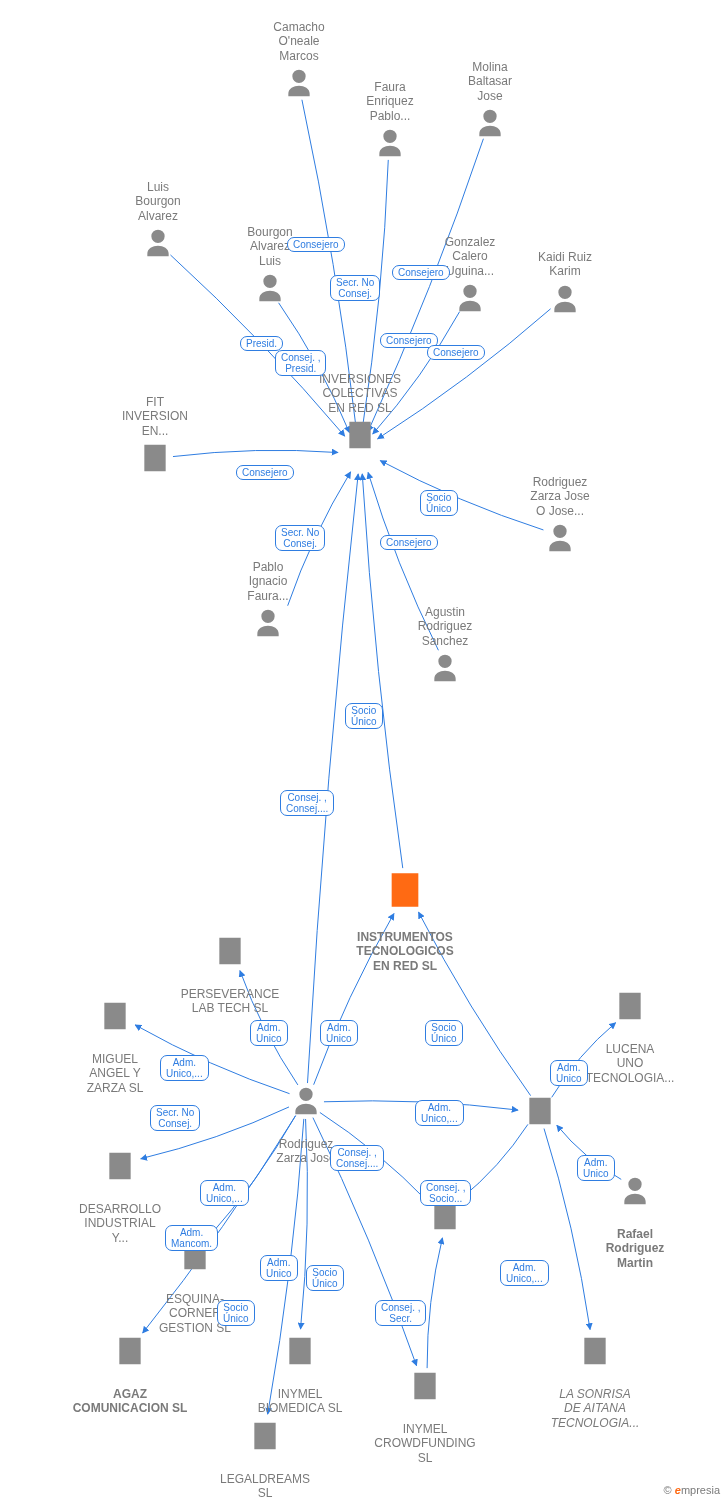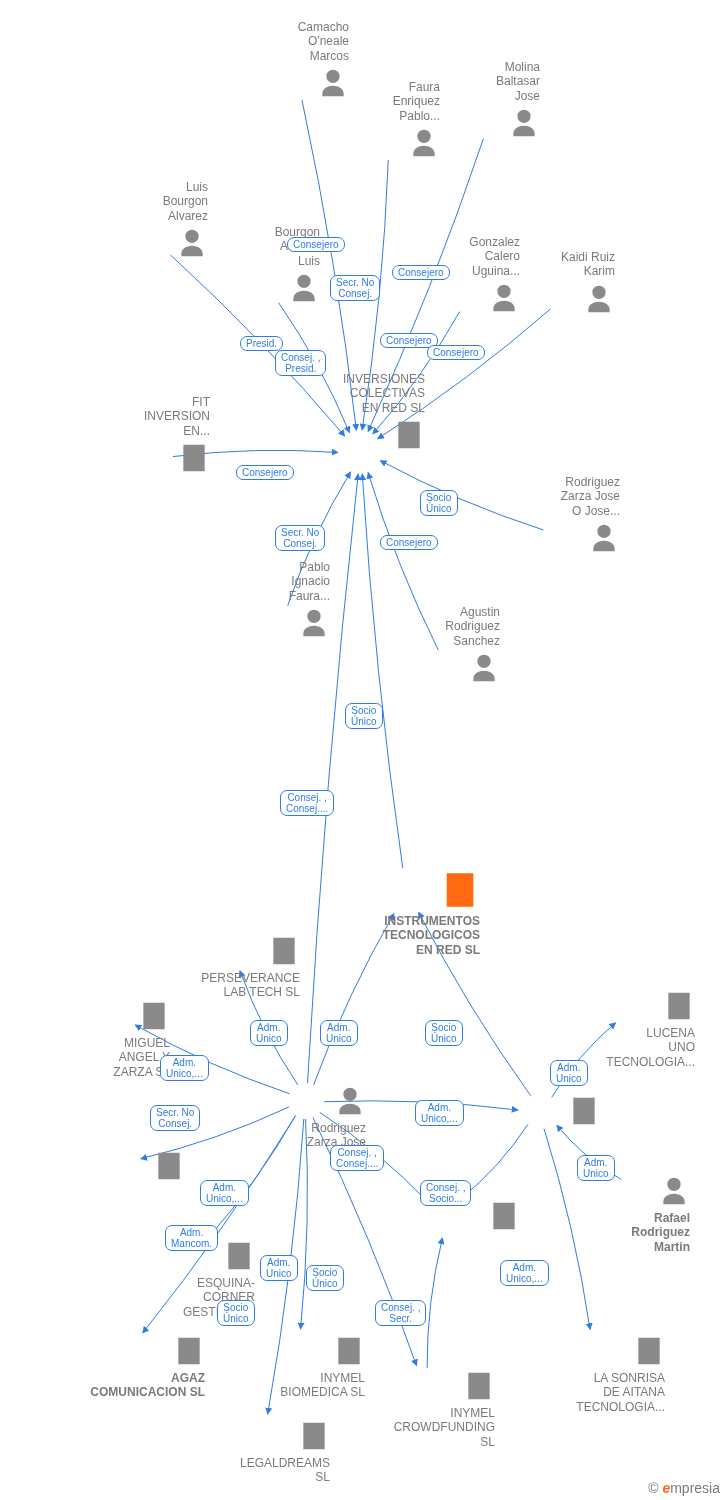--- a/index.html
+++ b/index.html
@@ -1,27 +1,27 @@
 <!DOCTYPE html>
 <html><head>
 <meta charset="utf-8">
 <style>
   body{margin:0;font-family:Arial,Helvetica,sans-serif;background:#fff;color:#7a7a7a}
   .stage{position:relative;width:728px;height:1500px;overflow:hidden}
   svg.net{position:absolute;inset:0;width:728px;height:1500px}
-  .node{position:absolute;text-align:right;font-size:12px;line-height:1.2;color:#7a7a7a}
+  .node{position:absolute;text-align:center;font-size:12px;line-height:1.2;color:#7a7a7a}
   .node .label{margin-bottom:4px;white-space:pre-line}
-  .node .label-below{margin-top:4px;white-space:pre-line}
+  .node .label-below{margin-top:20px;white-space:pre-line}
   .ic{display:inline-block;vertical-align:middle}
   .building{fill:#8a8a8a}
   .building.focus{fill:#ff6a13}
   .person{fill:#8a8a8a}
   .edge-lbl{position:absolute;background:#fff;border:1px solid #2f7de1;border-radius:7px;color:#2f7de1;font-size:10px;padding:1px 5px;white-space:pre-line;text-align:center}
   .focus-title{font-weight:bold;color:#7a7a7a}
-  .credit{position:absolute;right:8px;bottom:4px;font-size:14px;color:#7a7a7a}
+  .credit{position:absolute;right:8px;bottom:4px;font-size:11px;color:#7a7a7a}
   .credit .c{color:#ff6a13;font-style:italic;font-weight:bold}
 </style>
 </head>
 <body>
 
 <div class="stage">
   <svg class="net">
     <defs>
       <marker id="arr" viewBox="0 0 10 10" refX="9" refY="5" markerWidth="7" markerHeight="7" orient="auto-start-reverse">
         <path d="M0 0 L10 5 L0 10 z" fill="#2f7de1"></path>
@@ -84,21 +84,21 @@
         </svg></div>
       <div class="node" style="left: 100px; top: 395px; width: 110px;"><div class="label">FIT<br>INVERSION<br>EN...</div><svg class="ic" width="32" height="32" viewBox="0 0 24 24">
           <path class="building " d="M4 2h16v20H4V2zm3 3h3v3H7V5zm0 5h3v3H7v-3zm0 5h3v3H7v-3zm7-10h3v3h-3V5zm0 5h3v3h-3v-3zm0 5h3v3h-3v-3z"></path>
         </svg></div>
       <div class="node" style="left: 295px; top: 372px; width: 130px;"><div class="label">INVERSIONES<br>COLECTIVAS<br>EN RED  SL</div><svg class="ic" width="32" height="32" viewBox="0 0 24 24">
           <path class="building " d="M4 2h16v20H4V2zm3 3h3v3H7V5zm0 5h3v3H7v-3zm0 5h3v3H7v-3zm7-10h3v3h-3V5zm0 5h3v3h-3v-3zm0 5h3v3h-3v-3z"></path>
         </svg></div>
       <div class="node" style="left: 500px; top: 475px; width: 120px;"><div class="label">Rodriguez<br>Zarza Jose<br>O Jose...</div><svg class="ic" width="32" height="32" viewBox="0 0 24 24">
           <path class="person" d="M12 12a5 5 0 1 0-5-5 5 5 0 0 0 5 5zm0 2c-4 0-8 2-8 6v2h16v-2c0-4-4-6-8-6z"></path>
         </svg></div>
-      <div class="node" style="left: 230px; top: 560px; width: 100px;"><div class="label">Pablo<br>Ignacio<br>Faura...</div><svg class="ic" width="32" height="32" viewBox="0 0 24 24">
+      <div class="node" style="left: 218px; top: 560px; width: 100px;"><div class="label">Pablo<br>Ignacio<br>Faura...</div><svg class="ic" width="32" height="32" viewBox="0 0 24 24">
           <path class="person" d="M12 12a5 5 0 1 0-5-5 5 5 0 0 0 5 5zm0 2c-4 0-8 2-8 6v2h16v-2c0-4-4-6-8-6z"></path>
         </svg></div>
       <div class="node" style="left: 390px; top: 605px; width: 110px;"><div class="label">Agustin<br>Rodriguez<br>Sanchez</div><svg class="ic" width="32" height="32" viewBox="0 0 24 24">
           <path class="person" d="M12 12a5 5 0 1 0-5-5 5 5 0 0 0 5 5zm0 2c-4 0-8 2-8 6v2h16v-2c0-4-4-6-8-6z"></path>
         </svg></div>
       <div class="node" style="left: 330px; top: 870px; width: 150px;"><svg class="ic" width="40" height="40" viewBox="0 0 24 24">
           <path class="building focus" d="M4 2h16v20H4V2zm3 3h3v3H7V5zm0 5h3v3H7v-3zm0 5h3v3H7v-3zm7-10h3v3h-3V5zm0 5h3v3h-3v-3zm0 5h3v3h-3v-3z"></path>
         </svg><div class="label-below focus-title">INSTRUMENTOS<br>TECNOLOGICOS<br>EN RED  SL</div></div>
       <div class="node" style="left: 160px; top: 935px; width: 140px;"><svg class="ic" width="32" height="32" viewBox="0 0 24 24">
           <path class="building " d="M4 2h16v20H4V2zm3 3h3v3H7V5zm0 5h3v3H7v-3zm0 5h3v3H7v-3zm7-10h3v3h-3V5zm0 5h3v3h-3v-3zm0 5h3v3h-3v-3z"></path>
@@ -113,37 +113,37 @@
           <path class="building " d="M4 2h16v20H4V2zm3 3h3v3H7V5zm0 5h3v3H7v-3zm0 5h3v3H7v-3zm7-10h3v3h-3V5zm0 5h3v3h-3v-3zm0 5h3v3h-3v-3z"></path>
         </svg><div class="label-below">LUCENA<br>UNO<br>TECNOLOGIA...</div></div>
       <div class="node" style="left: 246px; top: 1085px; width: 120px;"><svg class="ic" width="32" height="32" viewBox="0 0 24 24">
           <path class="person" d="M12 12a5 5 0 1 0-5-5 5 5 0 0 0 5 5zm0 2c-4 0-8 2-8 6v2h16v-2c0-4-4-6-8-6z"></path>
         </svg><div class="label-below">Rodriguez<br>Zarza Jose</div></div>
       <div class="node" style="left: 580px; top: 1175px; width: 110px; font-weight: bold;"><svg class="ic" width="32" height="32" viewBox="0 0 24 24">
           <path class="person" d="M12 12a5 5 0 1 0-5-5 5 5 0 0 0 5 5zm0 2c-4 0-8 2-8 6v2h16v-2c0-4-4-6-8-6z"></path>
         </svg><div class="label-below">Rafael<br>Rodriguez<br>Martin</div></div>
       <div class="node" style="left: 55px; top: 1150px; width: 130px;"><svg class="ic" width="32" height="32" viewBox="0 0 24 24">
           <path class="building " d="M4 2h16v20H4V2zm3 3h3v3H7V5zm0 5h3v3H7v-3zm0 5h3v3H7v-3zm7-10h3v3h-3V5zm0 5h3v3h-3v-3zm0 5h3v3h-3v-3z"></path>
-        </svg></div>
+        </svg><div class="label-below">DESARROLLO<br>INDUSTRIAL<br>Y...</div></div>
       <div class="node" style="left: 135px; top: 1240px; width: 120px;"><svg class="ic" width="32" height="32" viewBox="0 0 24 24">
           <path class="building " d="M4 2h16v20H4V2zm3 3h3v3H7V5zm0 5h3v3H7v-3zm0 5h3v3H7v-3zm7-10h3v3h-3V5zm0 5h3v3h-3v-3zm0 5h3v3h-3v-3z"></path>
         </svg><div class="label-below">ESQUINA-<br>CORNER<br>GESTION  SL</div></div>
       <div class="node" style="left: 370px; top: 1200px; width: 150px;"><svg class="ic" width="32" height="32" viewBox="0 0 24 24">
           <path class="building " d="M4 2h16v20H4V2zm3 3h3v3H7V5zm0 5h3v3H7v-3zm0 5h3v3H7v-3zm7-10h3v3h-3V5zm0 5h3v3h-3v-3zm0 5h3v3h-3v-3z"></path>
         </svg></div>
       <div class="node" style="left: 55px; top: 1335px; width: 150px; font-weight: bold;"><svg class="ic" width="32" height="32" viewBox="0 0 24 24">
           <path class="building " d="M4 2h16v20H4V2zm3 3h3v3H7V5zm0 5h3v3H7v-3zm0 5h3v3H7v-3zm7-10h3v3h-3V5zm0 5h3v3h-3v-3zm0 5h3v3h-3v-3z"></path>
         </svg><div class="label-below">AGAZ<br>COMUNICACION SL</div></div>
       <div class="node" style="left: 235px; top: 1335px; width: 130px;"><svg class="ic" width="32" height="32" viewBox="0 0 24 24">
           <path class="building " d="M4 2h16v20H4V2zm3 3h3v3H7V5zm0 5h3v3H7v-3zm0 5h3v3H7v-3zm7-10h3v3h-3V5zm0 5h3v3h-3v-3zm0 5h3v3h-3v-3z"></path>
         </svg><div class="label-below">INYMEL<br>BIOMEDICA  SL</div></div>
       <div class="node" style="left: 355px; top: 1370px; width: 140px;"><svg class="ic" width="32" height="32" viewBox="0 0 24 24">
           <path class="building " d="M4 2h16v20H4V2zm3 3h3v3H7V5zm0 5h3v3H7v-3zm0 5h3v3H7v-3zm7-10h3v3h-3V5zm0 5h3v3h-3v-3zm0 5h3v3h-3v-3z"></path>
         </svg><div class="label-below">INYMEL<br>CROWDFUNDING<br>SL</div></div>
-      <div class="node" style="left: 525px; top: 1335px; width: 140px;"><svg class="ic" width="32" height="32" viewBox="0 0 24 24">
+      <div class="node" style="left: 525px; top: 1335px; width: 140px; font-style: italic;"><svg class="ic" width="32" height="32" viewBox="0 0 24 24">
           <path class="building " d="M4 2h16v20H4V2zm3 3h3v3H7V5zm0 5h3v3H7v-3zm0 5h3v3H7v-3zm7-10h3v3h-3V5zm0 5h3v3h-3v-3zm0 5h3v3h-3v-3z"></path>
         </svg><div class="label-below">LA SONRISA<br>DE AITANA<br>TECNOLOGIA...</div></div>
       <div class="node" style="left: 200px; top: 1420px; width: 130px;"><svg class="ic" width="32" height="32" viewBox="0 0 24 24">
           <path class="building " d="M4 2h16v20H4V2zm3 3h3v3H7V5zm0 5h3v3H7v-3zm0 5h3v3H7v-3zm7-10h3v3h-3V5zm0 5h3v3h-3v-3zm0 5h3v3h-3v-3z"></path>
         </svg><div class="label-below">LEGALDREAMS<br>SL</div></div>
     </div>
   <div id="label-layer">
       <div class="edge-lbl" style="left: 287px; top: 237px;">Consejero</div>
       <div class="edge-lbl" style="left: 330px; top: 275px;">Secr.  No<br>Consej.</div>
       <div class="edge-lbl" style="left: 392px; top: 265px;">Consejero</div>

